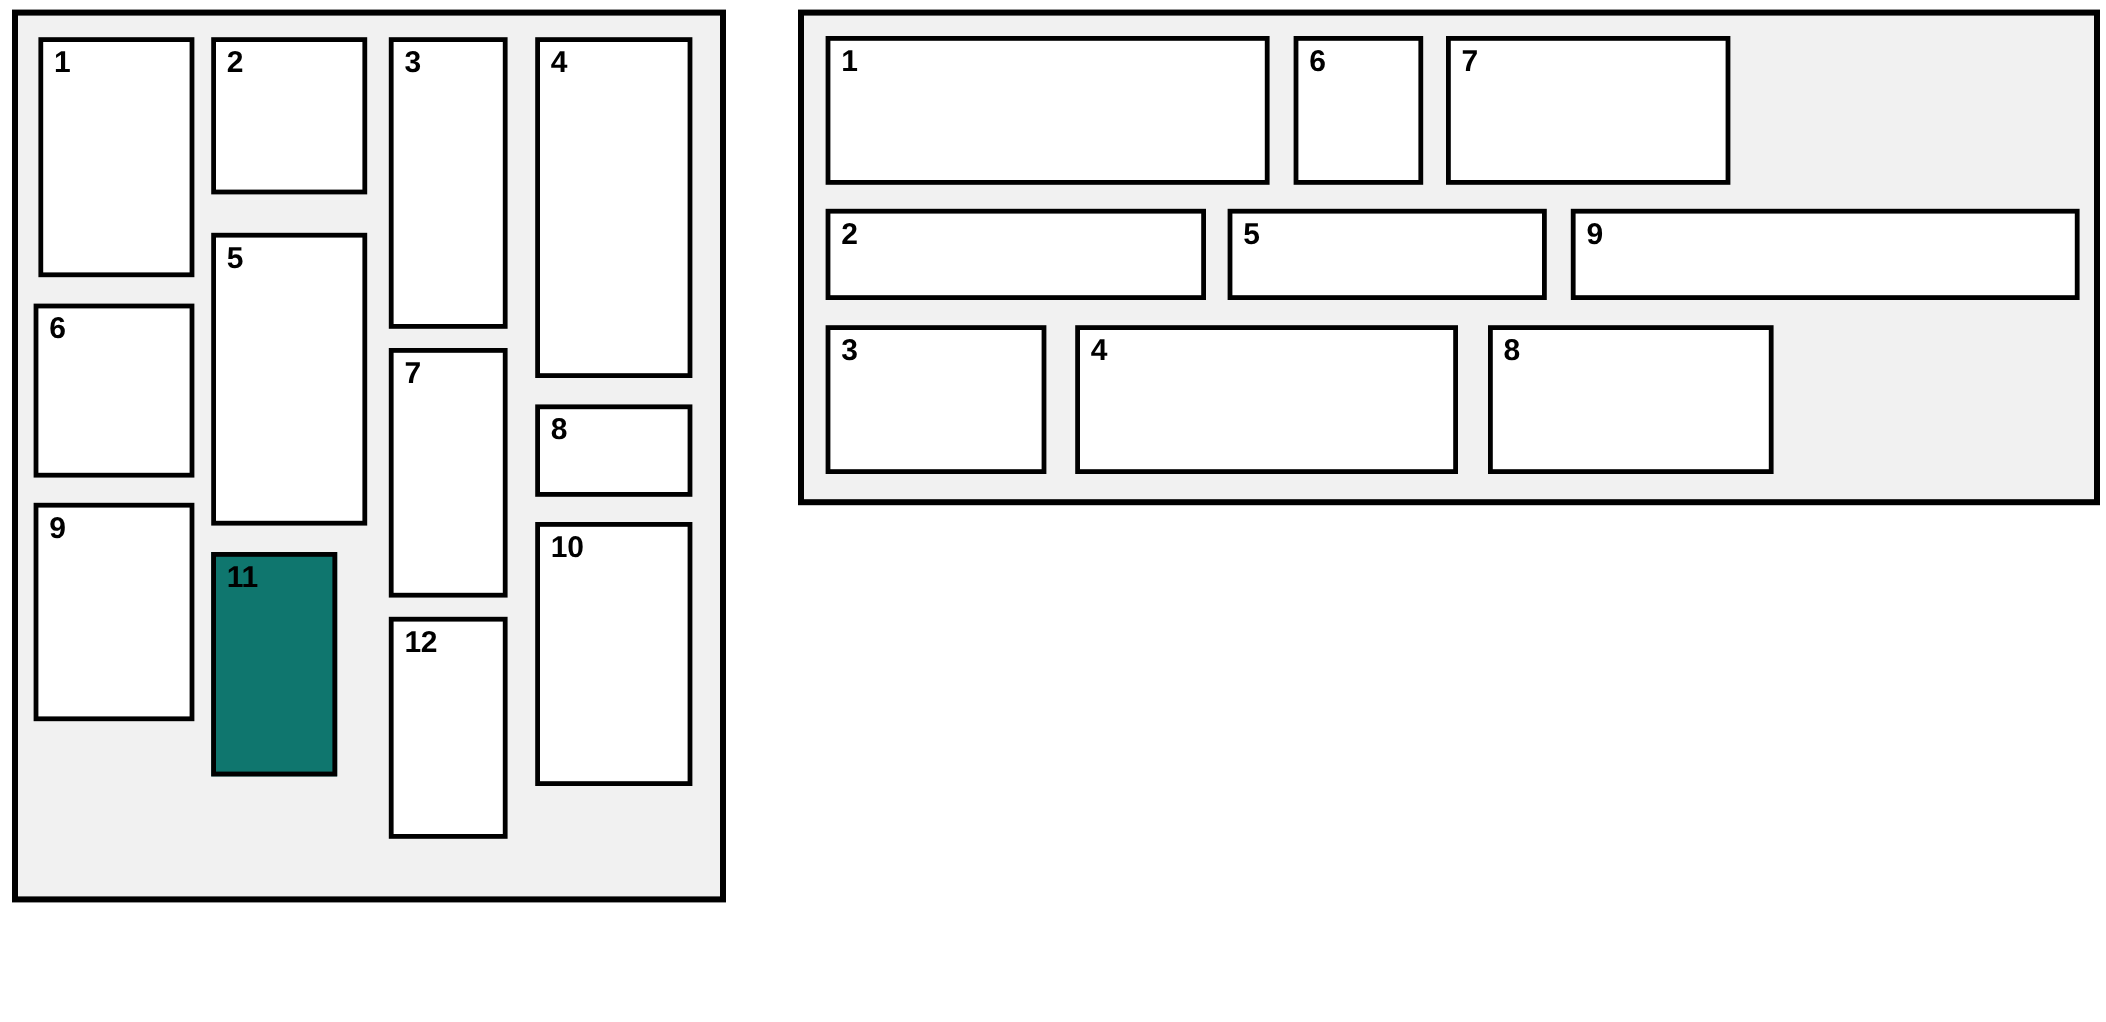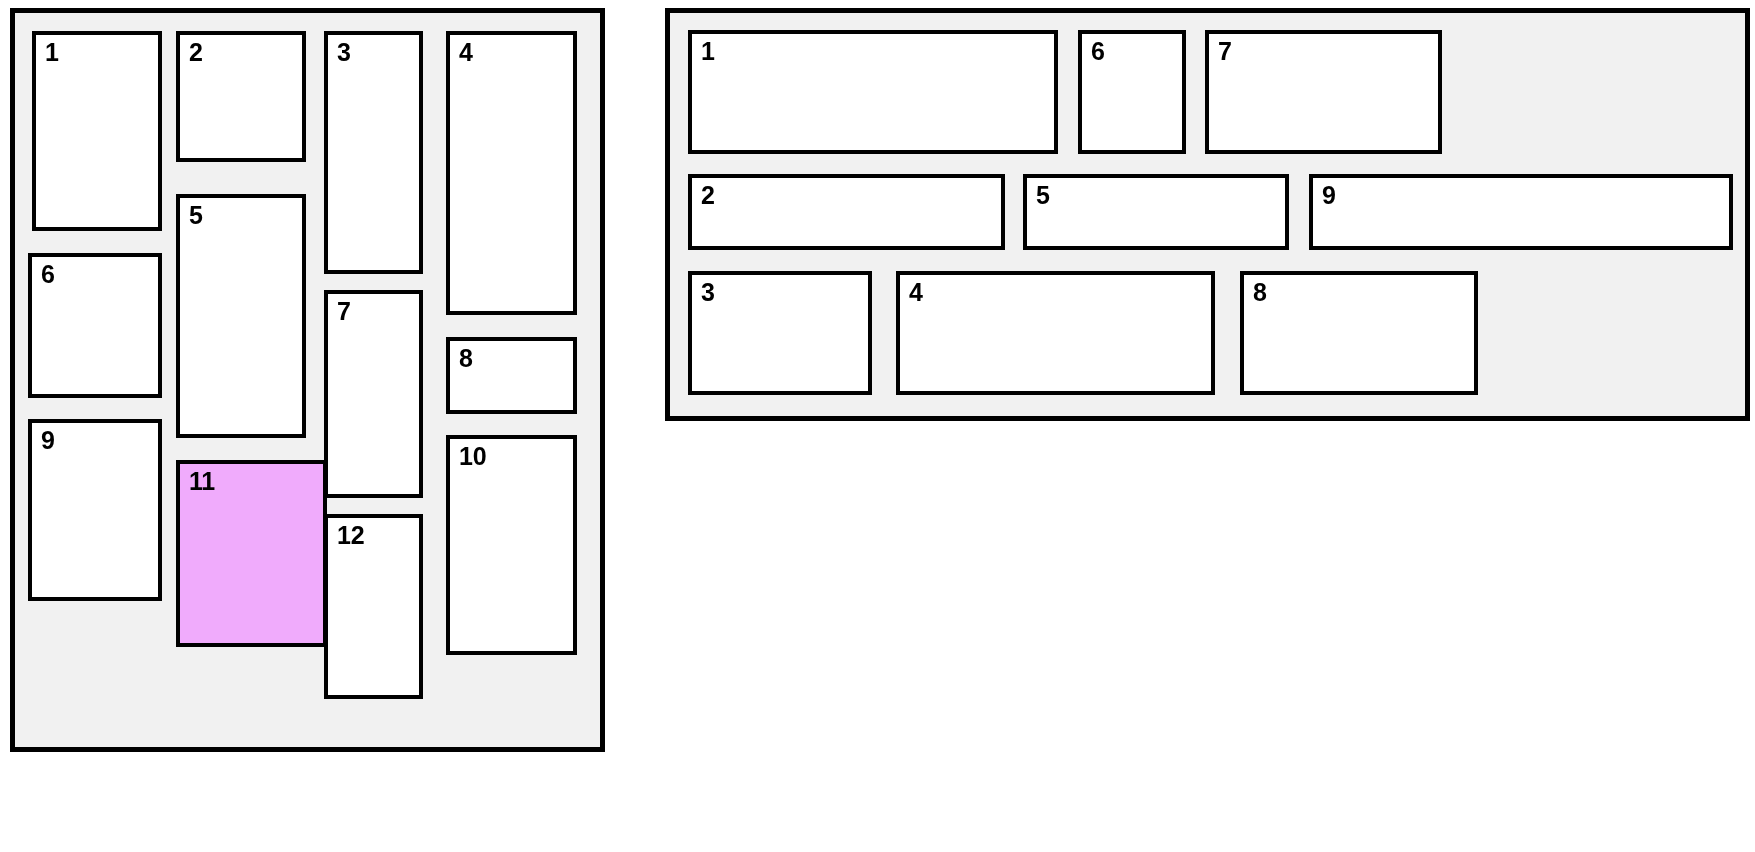--- a/index.html
+++ b/index.html
@@ -76,21 +76,21 @@
       </div>
       <div class="cell" style="left: 431px; top: 324px; width: 131px; height: 77px; background: rgb(255, 255, 255); border-color: rgb(0, 0, 0);">
         <span class="cell-label">8</span>
       </div>
       <div class="cell" style="left: 13px; top: 406px; width: 134px; height: 182px; background: rgb(255, 255, 255); border-color: rgb(0, 0, 0);">
         <span class="cell-label">9</span>
       </div>
       <div class="cell" style="left: 431px; top: 422px; width: 131px; height: 220px; background: rgb(255, 255, 255); border-color: rgb(0, 0, 0);">
         <span class="cell-label">10</span>
       </div>
-      <div class="cell" style="left: 161px; top: 447px; width: 151px; height: 187px; background: #f0abfc; border-color: rgb(0, 0, 0);">
+      <div class="cell" style="left: 161px; top: 447px; width: 105px; height: 187px; background: #0f766e; border-color: rgb(0, 0, 0);">
         <span class="cell-label">11</span>
       </div>
       <div class="cell" style="left: 309px; top: 501px; width: 99px; height: 185px; background: rgb(255, 255, 255); border-color: rgb(0, 0, 0);">
         <span class="cell-label">12</span>
       </div>
     </div>
     <div class="panel" style="left: 665px; top: 8px; width: 1085px; height: 413px; background: rgb(241, 241, 241); border-width: 5px; border-color: rgb(0, 0, 0);">
       <div class="cell" style="left: 18px; top: 17px; width: 370px; height: 124px; background: rgb(255, 255, 255); border-color: rgb(0, 0, 0);">
         <span class="cell-label">1</span>
       </div>

